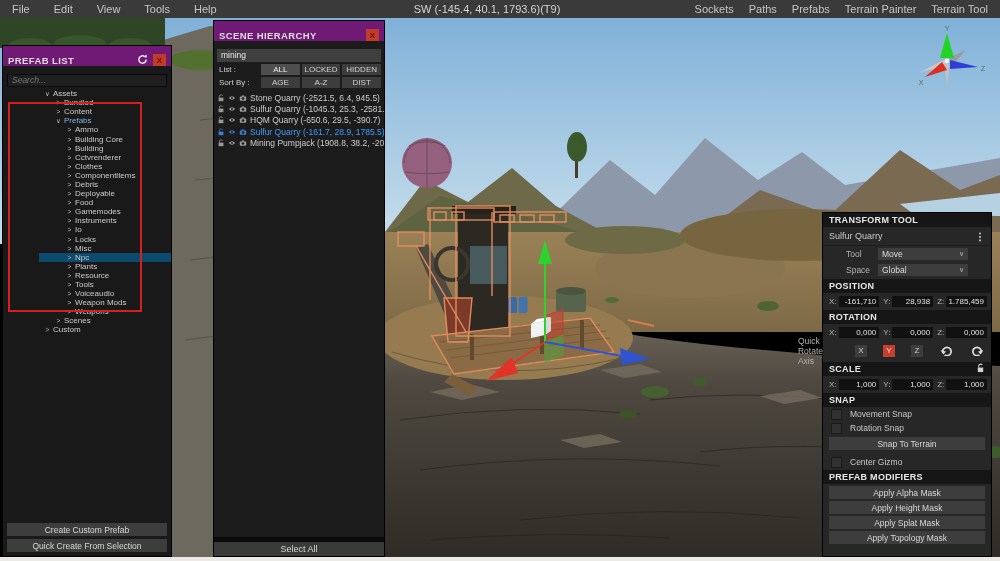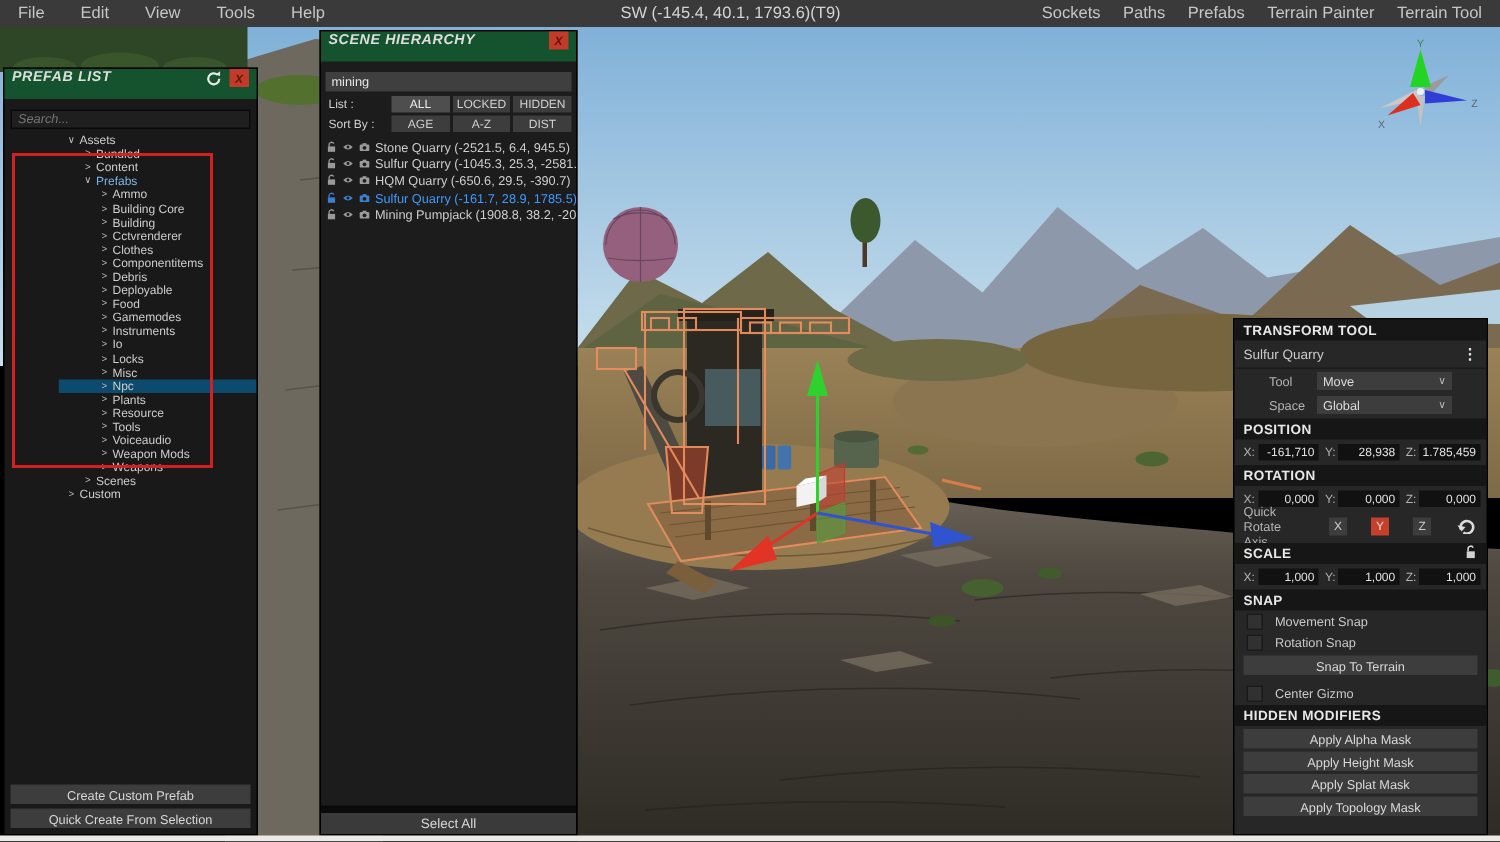--- a/index.html
+++ b/index.html
@@ -8,22 +8,22 @@
   
   .menubar{position:absolute;top:0;left:0;right:0;height:18px;background:var(--menu_bg,#3a3a3a);
            z-index:30;display:flex;align-items:center;color:#c6c6c6;font-size:11px;}
   .mitem{padding:0 12px;}
   .mtitle{position:absolute;left:487px;transform:translateX(-50%);color:#d4d4d4;white-space:nowrap;}
   .mright{position:absolute;right:12px;display:flex;gap:15px;}
   .mright .mitem{padding:0;}
   
   .panel{position:absolute;background:#191919;border:1px solid #000;box-sizing:border-box;
          z-index:10;color:#c9c9c9;}
-  .phead{height:20px;background:#14532d;display:flex;align-items:flex-start;padding:0 5px;
-         font-weight:bold;font-size:9.5px;color:#dedede;letter-spacing:.4px;flex:0 0 auto;font-style:italic;}
+  .phead{height:20px;background:#701a75;display:flex;align-items:flex-end;padding:0 5px;
+         font-weight:bold;font-size:9.5px;color:#dedede;letter-spacing:.4px;flex:0 0 auto;}
   .sp{flex:1}
   .iconbtn{width:14px;height:13px;display:flex;align-items:center;justify-content:center;margin-left:3px;}
   .closebtn{background:var(--close_red,#c23b28);color:#63150c;font-weight:bold;font-size:8px;
             width:13px;height:12px;display:flex;align-items:center;justify-content:center;margin-left:4px;}
   
   #prefab-panel{left:2px;top:45px;width:170px;height:512px;display:flex;flex-direction:column;}
   .searchwrap{padding:3px 4px 1px;flex:0 0 auto;}
   .searchwrap input{width:100%;box-sizing:border-box;height:13px;background:#1f1f1f;
         border:1px solid #0a0a0a;color:#8f8f8f;font-style:italic;font-size:8.5px;padding:0 4px;
         outline:none;font-family:inherit;}
@@ -62,21 +62,21 @@
           border-bottom:1px solid #1c1c1c;flex:0 0 auto;}
   .more{color:#e2e2e2;font-size:10px;font-weight:bold;}
   .selrow{height:16px;display:flex;align-items:center;padding:0 23px;font-size:8.5px;color:#b4b4b4;flex:0 0 auto;}
   .dd{margin-left:auto;width:82px;height:12px;background:#3d3d3d;color:#dcdcdc;display:flex;
       align-items:center;padding:0 4px;font-size:8.5px;}
   .ddch{font-size:7px;color:#b9b9b9;}
   .vrow{height:16px;display:flex;align-items:center;padding:0 4px;gap:2px;font-size:8px;color:#b4b4b4;flex:0 0 auto;}
   .vlab{flex:0 0 auto;padding-left:2px;}
   .vfield{flex:1;height:11px;background:var(--field_bg,#111);color:#e2e2e2;display:flex;align-items:center;
           justify-content:flex-end;padding-right:3px;min-width:0;}
-  .qrow{height:21px;display:flex;align-items:center;padding:0 6px;font-size:8.5px;color:#b4b4b4;gap:16px;flex:0 0 auto;}
+  .qrow{height:21px;display:flex;align-items:center;padding:0 6px;font-size:8.5px;color:#b4b4b4;gap:16px;flex:0 0 auto;justify-content:flex-end;}
   .axbtn{width:12px;height:12px;background:#3d3d3d;color:#cfcfcf;display:flex;align-items:center;
          justify-content:center;font-size:8px;flex:0 0 auto;}
   .axbtn.active{background:var(--y_button_red,#c4402d);color:#f3ddd7;}
   .roticon{width:15px;height:13px;display:flex;align-items:center;justify-content:center;flex:0 0 auto;}
   .cbrow{height:14px;display:flex;align-items:center;padding:0 8px;font-size:8.5px;color:#c9c9c9;gap:8px;flex:0 0 auto;}
   .cb{width:9px;height:9px;background:#313131;border:1px solid #1a1a1a;flex:0 0 auto;}
   .tbtn{height:13px;margin:2px 6px 0;background:#3d3d3d;color:#d8d8d8;font-size:8.5px;display:flex;
         align-items:center;justify-content:center;flex:0 0 auto;}
   .gap6{height:5px;flex:0 0 auto;}
   
@@ -621,21 +621,21 @@
     <span class="cb"></span>
     <span>Rotation Snap</span>
   </div>
   <div class="tbtn">Snap To Terrain</div>
   <div class="gap6"></div>
   <div class="cbrow">
     <span class="cb"></span>
     <span>Center Gizmo</span>
   </div>
   <div class="shead">
-      <span>HIDDEN MODIFIERS</span>
+      <span>PREFAB MODIFIERS</span>
     </div>
   <div class="tbtn">Apply Alpha Mask</div>
   <div class="tbtn">Apply Height Mask</div>
   <div class="tbtn">Apply Splat Mask</div>
   <div class="tbtn">Apply Topology Mask</div>
 </div>
 
 <div class="bottomstrip"></div>
 
 </body></html>

